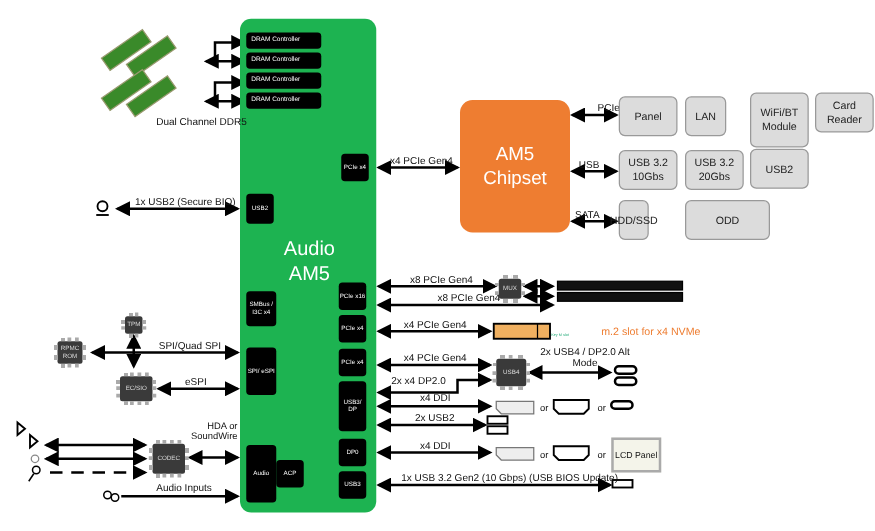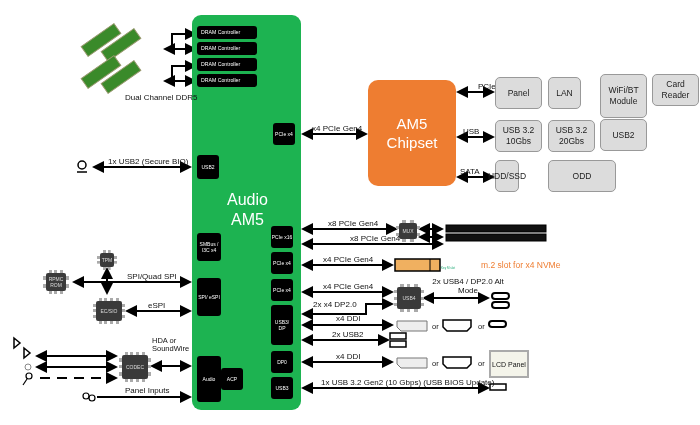--- a/index.html
+++ b/index.html
@@ -166,23 +166,23 @@
 <div class="gbox" style="left:600px;top:119px;width:47px;height:32px">USB2</div>
 <div class="gbox" style="left:495px;top:160px;width:24px;height:32px">HDD/SSD</div>
 <div class="gbox" style="left:548px;top:160px;width:68px;height:32px">ODD</div>
 
 <div class="lbl" style="left:108px;top:157px">1x USB2 (Secure BIO)</div>
 <div class="chip" style="left:100px;top:253px;width:14px;height:14px">TPM</div>
 <div class="chip" style="left:46px;top:273px;width:20px;height:18px">RPMC ROM</div>
 <div class="chip" style="left:96px;top:301px;width:26px;height:20px">EC/SIO</div>
 <div class="lbl" style="left:127px;top:272px">SPI/Quad SPI</div>
 <div class="lbl" style="left:148px;top:301px">eSPI</div>
-<div class="lbl sm" style="left:152px;top:337px;width:38px;text-align:left;white-space:normal;line-height:8px">HDA or SoundWire</div>
+<div class="lbl sm" style="left:152px;top:337px;width:38px;text-align:right;white-space:normal;line-height:8px">HDA or SoundWire</div>
 <div class="chip" style="left:122px;top:355px;width:26px;height:24px">CODEC</div>
-<div class="lbl" style="left:125px;top:386px">Panel Inputs</div>
+<div class="lbl" style="left:125px;top:386px">Audio Inputs</div>
 
 <div class="lbl" style="left:328px;top:219px">x8 PCIe Gen4</div>
 <div class="lbl" style="left:350px;top:234px">x8 PCIe Gen4</div>
 <div class="chip" style="left:399px;top:223px;width:18px;height:16px">MUX</div>
 <div class="lbl" style="left:323px;top:255px">x4 PCIe Gen4</div>
 <div class="lbl" style="left:441px;top:266px;font-size:3px;color:#2a7">Key M slot</div>
 <div class="lbl orange-lbl" style="left:481px;top:260px">m.2 slot for x4 NVMe</div>
 <div class="lbl" style="left:323px;top:282px">x4 PCIe Gen4</div>
 <div class="lbl" style="left:313px;top:300px">2x x4 DP2.0</div>
 <div class="chip" style="left:397px;top:287px;width:24px;height:22px">USB4</div>

